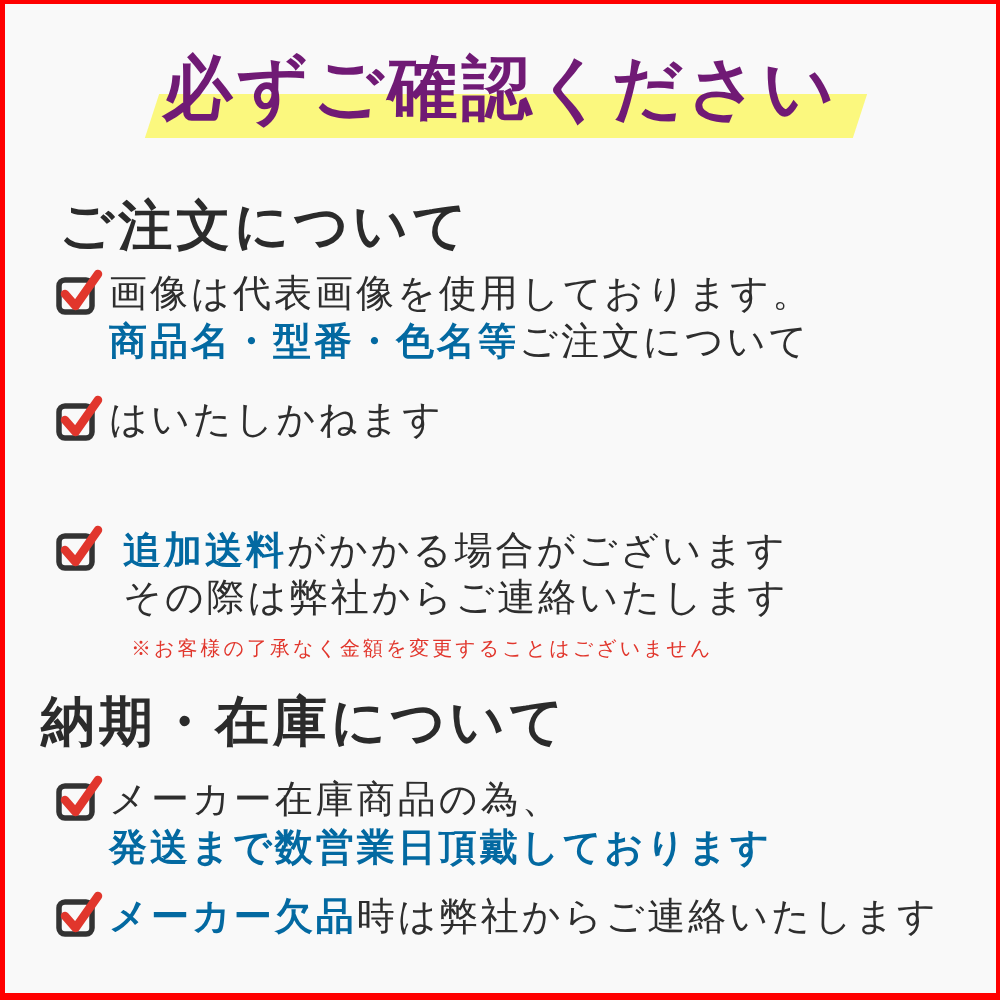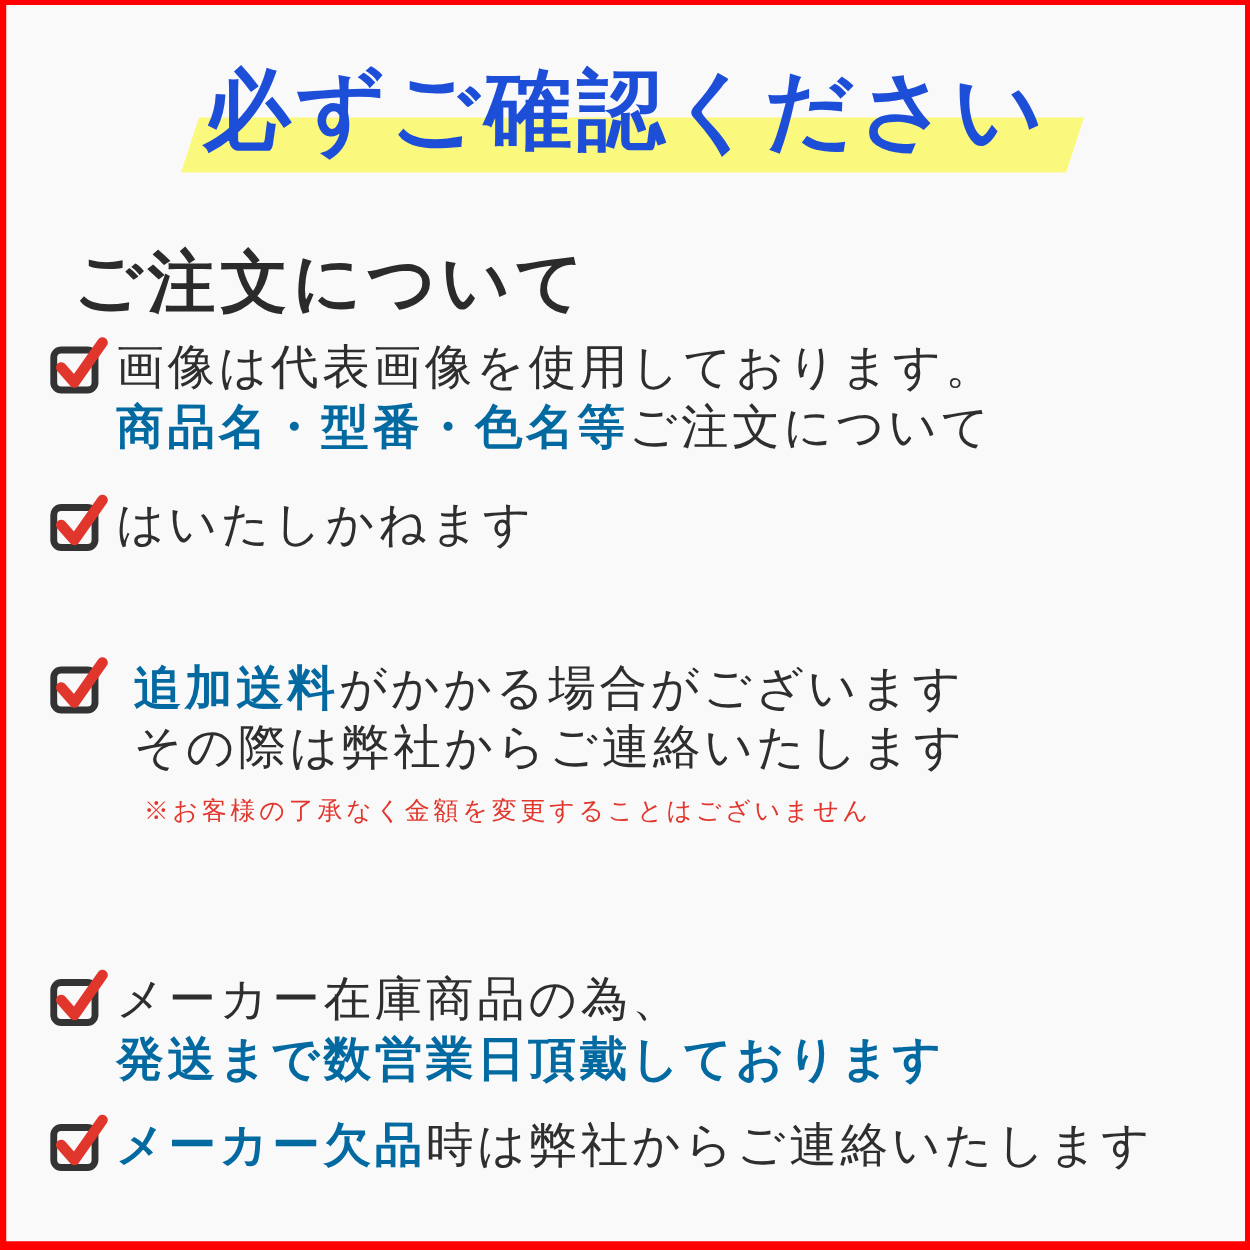--- a/index.html
+++ b/index.html
@@ -19,31 +19,31 @@
   .title-wrap{position:absolute;left:0;top:34px;width:100%;height:110px;}
   .title-highlight{
     position:absolute;left:147px;top:56px;width:708px;height:44px;
     background:#fbf87e;
     transform:skewX(-18deg);
     z-index:0;
   }
   .title{
     position:relative;z-index:1;margin:0;
     font-size:70px;font-weight:bold;line-height:100px;
-    letter-spacing:4px;text-align:center;color:#1d4ed8;
+    letter-spacing:4px;text-align:center;color:#701a75;
   }
   
   .heading{
     position:absolute;margin:0;
     font-size:54px;font-weight:bold;letter-spacing:4px;color:#2b2b2b;
   }
   .heading-orders{left:54px;top:186px;}
   .heading-delivery{left:36px;top:682px;}
   
-  .item{position:absolute;left:34px;display:flex;align-items:flex-start;}
+  .item{position:absolute;left:50px;display:flex;align-items:flex-start;}
   .item-1{top:266px;}
   .item-2{top:392px;}
   .item-3{top:522px;gap:14px;}
   .item-4{top:772px;}
   .item-5{top:888px;}
   .cb{flex:0 0 auto;width:46px;height:50px;margin-top:-4px;}
   .cb svg{overflow:visible;display:block;}
   .item-text{margin-left:8px;font-size:38px;letter-spacing:3px;line-height:47px;}
   .line{white-space:nowrap;}
   .red{color:#0369a1;font-weight:bold;}
@@ -98,20 +98,21 @@
           <path d="M10 28 L20.5 40 L43 8" fill="none" stroke="#e1362c" stroke-width="8.5" stroke-linecap="round" stroke-linejoin="round"></path>
         </svg>
       </span>
     <div class="item-text">
       <div class="line"><span class="red">追加送料</span><span class="dark">がかかる場合がございます</span></div>
       <div class="line"><span class="dark">その際は弊社からご連絡いたします</span></div>
       <div class="note">※お客様の了承なく金額を変更することはございません</div>
     </div>
   </div>
 
+  <h2 class="heading heading-delivery">納期・在庫について</h2>
 
   <div class="item item-5">
     <span class="cb">
         <svg width="46" height="50" viewBox="0 0 46 50">
           <rect x="4" y="14" width="33" height="32" rx="6" fill="#f9f9f9" stroke="#333333" stroke-width="5.5"></rect>
           <path d="M10 28 L20.5 40 L43 8" fill="none" stroke="#e1362c" stroke-width="8.5" stroke-linecap="round" stroke-linejoin="round"></path>
         </svg>
       </span>
     <div class="item-text">
       <div class="line"><span class="red">メーカー欠品</span><span class="dark">時は弊社からご連絡いたします</span></div>

